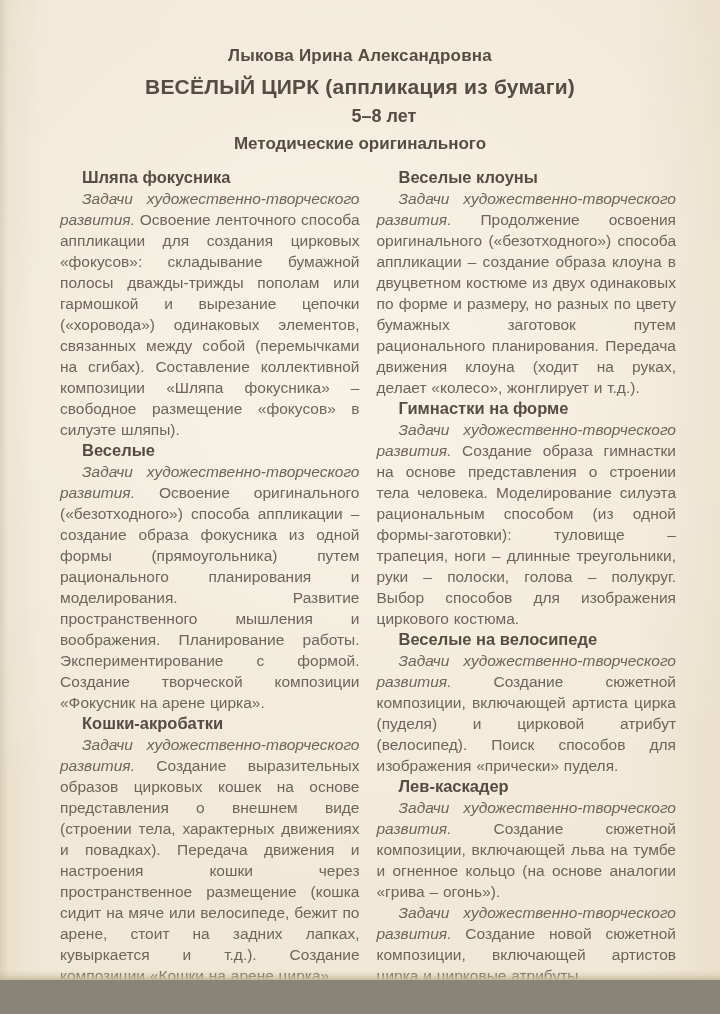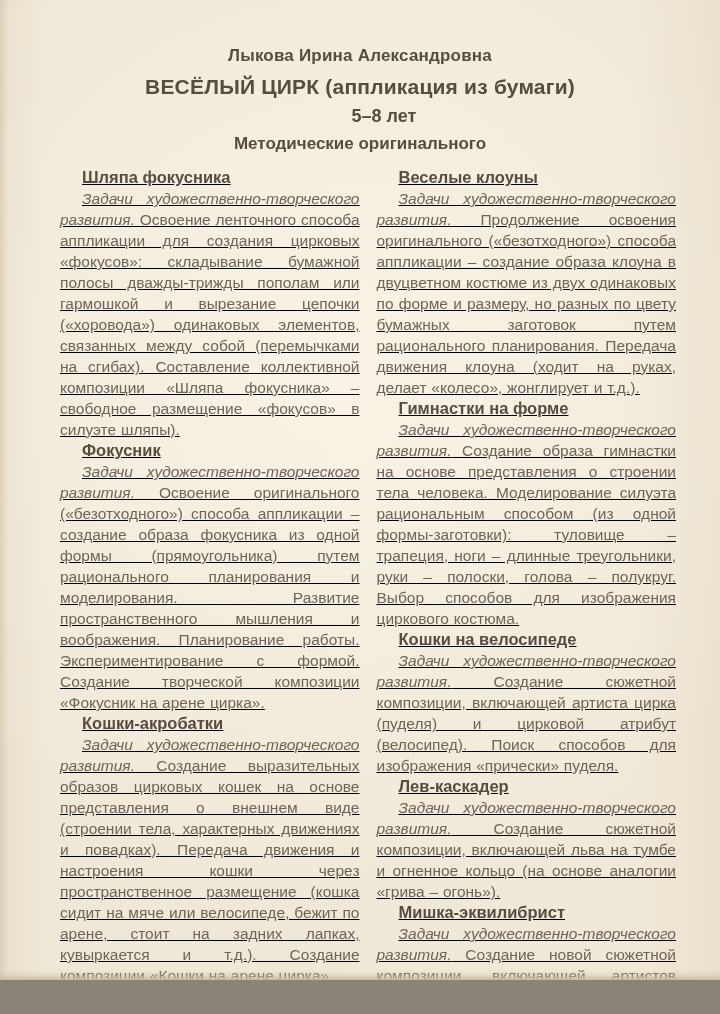--- a/index.html
+++ b/index.html
@@ -27,21 +27,20 @@
   }
   .header{padding-top:46px;text-align:center;color:var(--heading,#564c41);}
   .author{font-size:17px;font-weight:bold;letter-spacing:.2px;}
   .title{font-size:21px;font-weight:bold;margin-top:9px;letter-spacing:.2px;}
   .age{font-size:18px;font-weight:bold;margin-top:7px;padding-left:48px;}
   .subtitle{font-size:17px;font-weight:bold;margin-top:7px;}
 
   .columns{
     display:flex;gap:17px;
     margin:13px 44px 0 60px;
-    text-decoration:underline;
   }
   .col{flex:1 1 0;min-width:0;}
   .entry{margin:0;}
   .entry-heading{
     margin:0 0 0 22px;
     font-size:16.5px;line-height:21px;font-weight:bold;
     color:var(--heading,#564c41);
   }
   .entry-text{
     margin:0;
@@ -63,44 +62,43 @@
     <div class="subtitle">Методические оригинального</div>
   </div>
 
   <div class="columns">
     <div class="col" id="col-left">
         <section class="entry">
           <h3 class="entry-heading">Шляпа фокусника</h3>
           <p class="entry-text"><i class="lead">Задачи художественно-творческого развития.</i> Освоение ленточного способа аппликации для создания цирковых «фокусов»: складывание бумажной полосы дважды-трижды пополам или гармошкой и вырезание цепочки («хоровода») одинаковых элементов, связанных между собой (перемычками на сгибах). Составление коллективной композиции «Шляпа фокусника» – свободное размещение «фокусов» в силуэте шляпы).</p>
         </section>
         <section class="entry">
-          <h3 class="entry-heading">Фокусник</h3>
+          <h3 class="entry-heading">Веселые</h3>
           <p class="entry-text"><i class="lead">Задачи художественно-творческого развития.</i> Освоение оригинального («безотходного») способа аппликации – создание образа фокусника из одной формы (прямоугольника) путем рационального планирования и моделирования. Развитие пространственного мышления и воображения. Планирование работы. Экспериментирование с формой. Создание творческой композиции «Фокусник на арене цирка».</p>
         </section>
         <section class="entry">
           <h3 class="entry-heading">Кошки-акробатки</h3>
           <p class="entry-text"><i class="lead">Задачи художественно-творческого развития.</i> Создание выразительных образов цирковых кошек на основе представления о внешнем виде (строении тела, характерных движениях и повадках). Передача движения и настроения кошки через пространственное размещение (кошка сидит на мяче или велосипеде, бежит по арене, стоит на задних лапках, кувыркается и т.д.). Создание композиции «Кошки на арене цирка».</p>
         </section>
       </div>
     <div class="col" id="col-right">
         <section class="entry">
           <h3 class="entry-heading">Веселые клоуны</h3>
           <p class="entry-text"><i class="lead">Задачи художественно-творческого развития.</i> Продолжение освоения оригинального («безотходного») способа аппликации – создание образа клоуна в двуцветном костюме из двух одинаковых по форме и размеру, но разных по цвету бумажных заготовок путем рационального планирования. Передача движения клоуна (ходит на руках, делает «колесо», жонглирует и т.д.).</p>
         </section>
         <section class="entry">
           <h3 class="entry-heading">Гимнастки на форме</h3>
           <p class="entry-text"><i class="lead">Задачи художественно-творческого развития.</i> Создание образа гимнастки на основе представления о строении тела человека. Моделирование силуэта рациональным способом (из одной формы-заготовки): туловище – трапеция, ноги – длинные треугольники, руки – полоски, голова – полукруг. Выбор способов для изображения циркового костюма.</p>
         </section>
         <section class="entry">
-          <h3 class="entry-heading">Кошки на велосипеде</h3>
+          <h3 class="entry-heading">Веселые на велосипеде</h3>
           <p class="entry-text"><i class="lead">Задачи художественно-творческого развития.</i> Создание сюжетной композиции, включающей артиста цирка (пуделя) и цирковой атрибут (велосипед). Поиск способов для изображения «прически» пуделя.</p>
         </section>
         <section class="entry">
           <h3 class="entry-heading">Лев-каскадер</h3>
           <p class="entry-text"><i class="lead">Задачи художественно-творческого развития.</i> Создание сюжетной композиции, включающей льва на тумбе и огненное кольцо (на основе аналогии «грива – огонь»).</p>
         </section>
         <section class="entry">
-          <h3 class="entry-heading">Мишка-эквилибрист</h3>
           <p class="entry-text"><i class="lead">Задачи художественно-творческого развития.</i> Создание новой сюжетной композиции, включающей артистов цирка и цирковые атрибуты.</p>
         </section>
       </div>
   </div>
 </div>
 
 </body></html>

